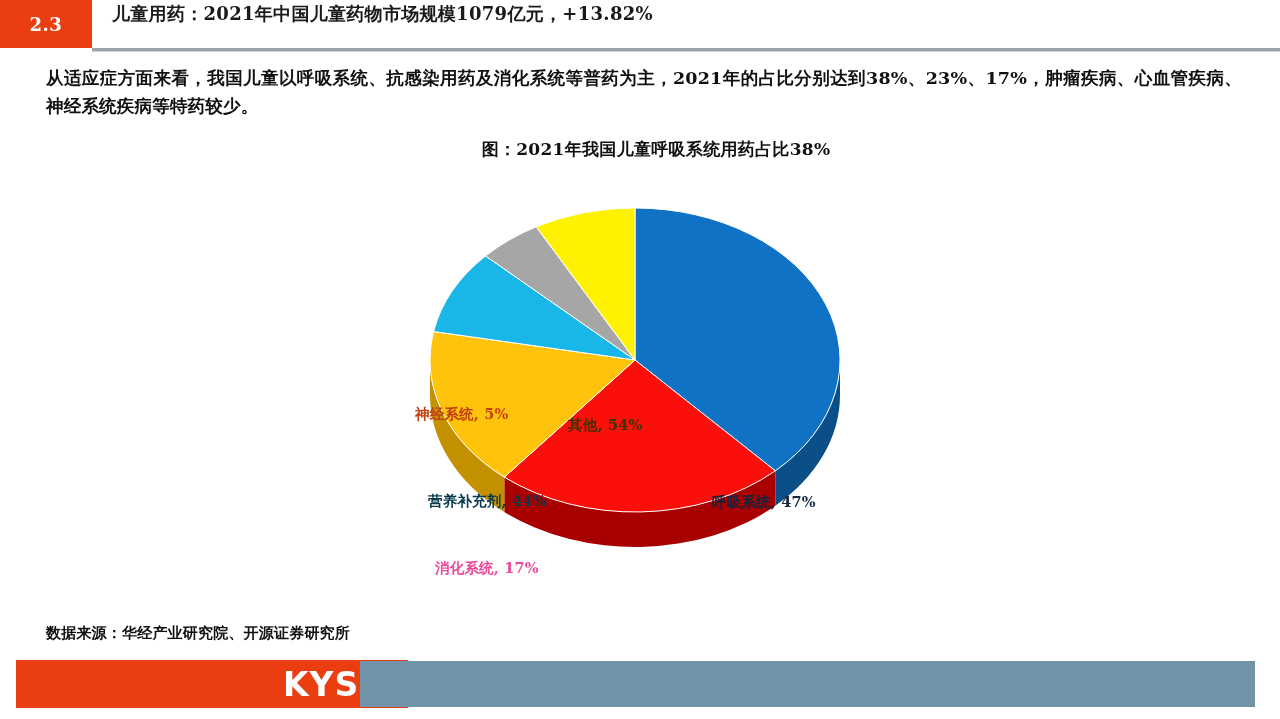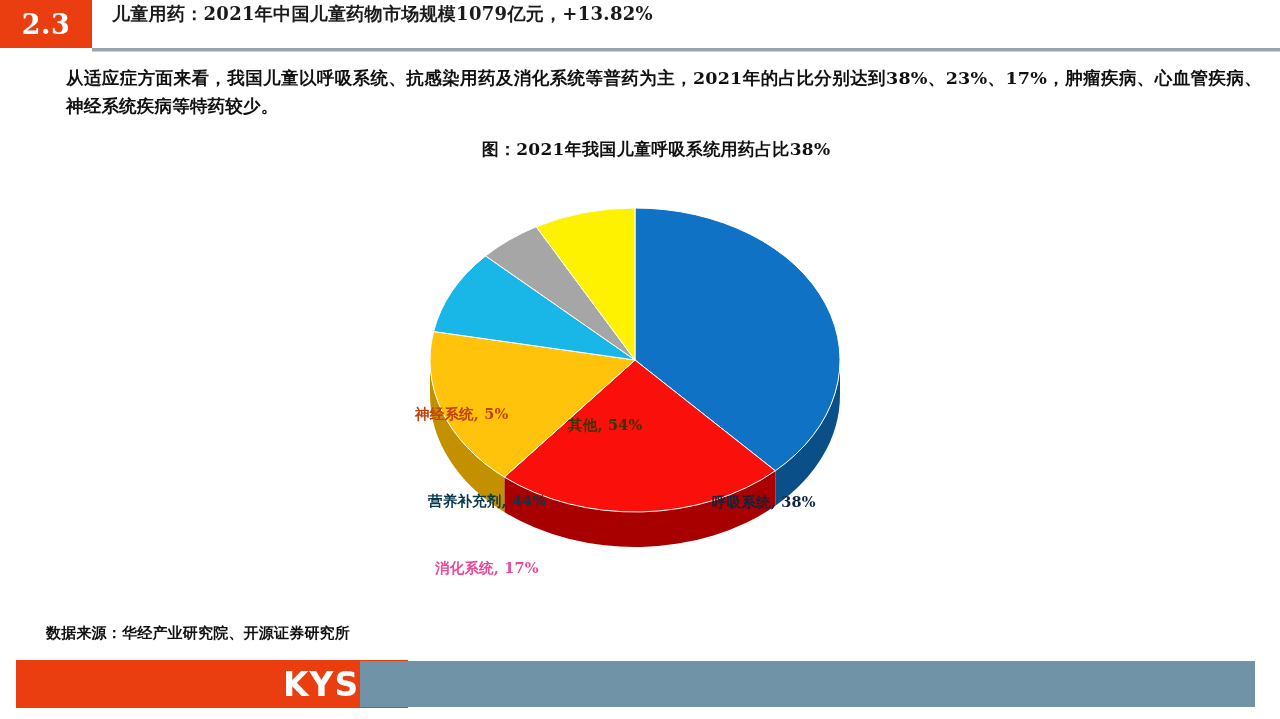--- a/index.html
+++ b/index.html
@@ -10,21 +10,21 @@
     overflow:hidden;
     position:relative;
   }
   
   .header{position:absolute;left:0;top:0;width:1280px;height:56px;}
   .sec-badge{
     position:absolute;left:0;top:0;width:92px;height:48px;
     background:#EA3E11;
     color:#ffffff;
     font-family:"DejaVu Serif","Liberation Serif",serif;
-    font-weight:bold;font-size:27px;
+    font-weight:bold;font-size:18px;
     display:flex;align-items:center;justify-content:center;
     letter-spacing:0.5px;
   }
   .header-title{
     position:absolute;left:112px;top:2px;
     font-weight:bold;font-size:18px;color:#1a1a1a;
     white-space:nowrap;letter-spacing:0.3px;
   }
   .header-rule{
     position:absolute;left:92px;top:48px;width:1188px;height:3px;
@@ -34,21 +34,20 @@
     position:absolute;left:92px;top:51px;width:1188px;height:1px;
     background:#cdd4da;
   }
   
   .intro{
     position:absolute;left:46px;top:64px;width:1196px;
     font-size:17.5px;line-height:28px;color:#111;
     font-weight:bold;
     text-align:justify;
     letter-spacing:0.2px;
-    margin-left:20px;
   }
   
   .chart-title{
     position:absolute;left:16px;top:138px;width:1280px;
     text-align:center;font-size:17px;font-weight:bold;color:#111;
     letter-spacing:0.3px;
   }
   .chart-area{position:absolute;left:330px;top:180px;width:620px;height:430px;}
   .chart-svg{position:absolute;left:0;top:0;}
   
@@ -119,21 +118,21 @@
     <g>
         <path fill="#1072C4" stroke="#ffffff" stroke-width="1" d="M 305,180 L 305,28 A 205,152 0 0 1 445.3321567153812,290.8032313680545 Z"></path>
         <path fill="#FA0F0A" stroke="#ffffff" stroke-width="1" d="M 305,180 L 445.3321567153812,290.8032313680545 A 205,152 0 0 1 174.32808210151853,297.1180129019199 Z"></path>
         <path fill="#FFC30B" stroke="#ffffff" stroke-width="1" d="M 305,180 L 174.32808210151853,297.1180129019199 A 205,152 0 0 1 103.63111360061885,151.51804018296983 Z"></path>
         <path fill="#19B6E8" stroke="#ffffff" stroke-width="1" d="M 305,180 L 103.63111360061885,151.51804018296983 A 205,152 0 0 1 155.5614313786106,75.94883989883937 Z"></path>
         <path fill="#A6A6A6" stroke="#ffffff" stroke-width="1" d="M 305,180 L 155.5614313786106,75.94883989883937 A 205,152 0 0 1 206.24049680914823,46.801384633332816 Z"></path>
         <path fill="#FFF200" stroke="#ffffff" stroke-width="1" d="M 305,180 L 206.24049680914823,46.801384633332816 A 205,152 0 0 1 304.99999999999994,28 Z"></path>
       </g>
   </svg>
 
-  <div class="slice-label lbl-resp">呼吸系统, 38%</div>
+  <div class="slice-label lbl-resp">呼吸系统, 47%</div>
   <div class="slice-label lbl-anti">全身抗感染, 23%</div>
   <div class="slice-label lbl-dig">消化系统, 17%</div>
   <div class="slice-label lbl-nutr">营养补充剂, 44%</div>
   <div class="slice-label lbl-neur">神经系统, 5%</div>
   <div class="slice-label lbl-other">其他, 54%</div>
 </div>
 
 <div class="source">数据来源：华经产业研究院、开源证券研究所</div>
 
 <div class="footer">

